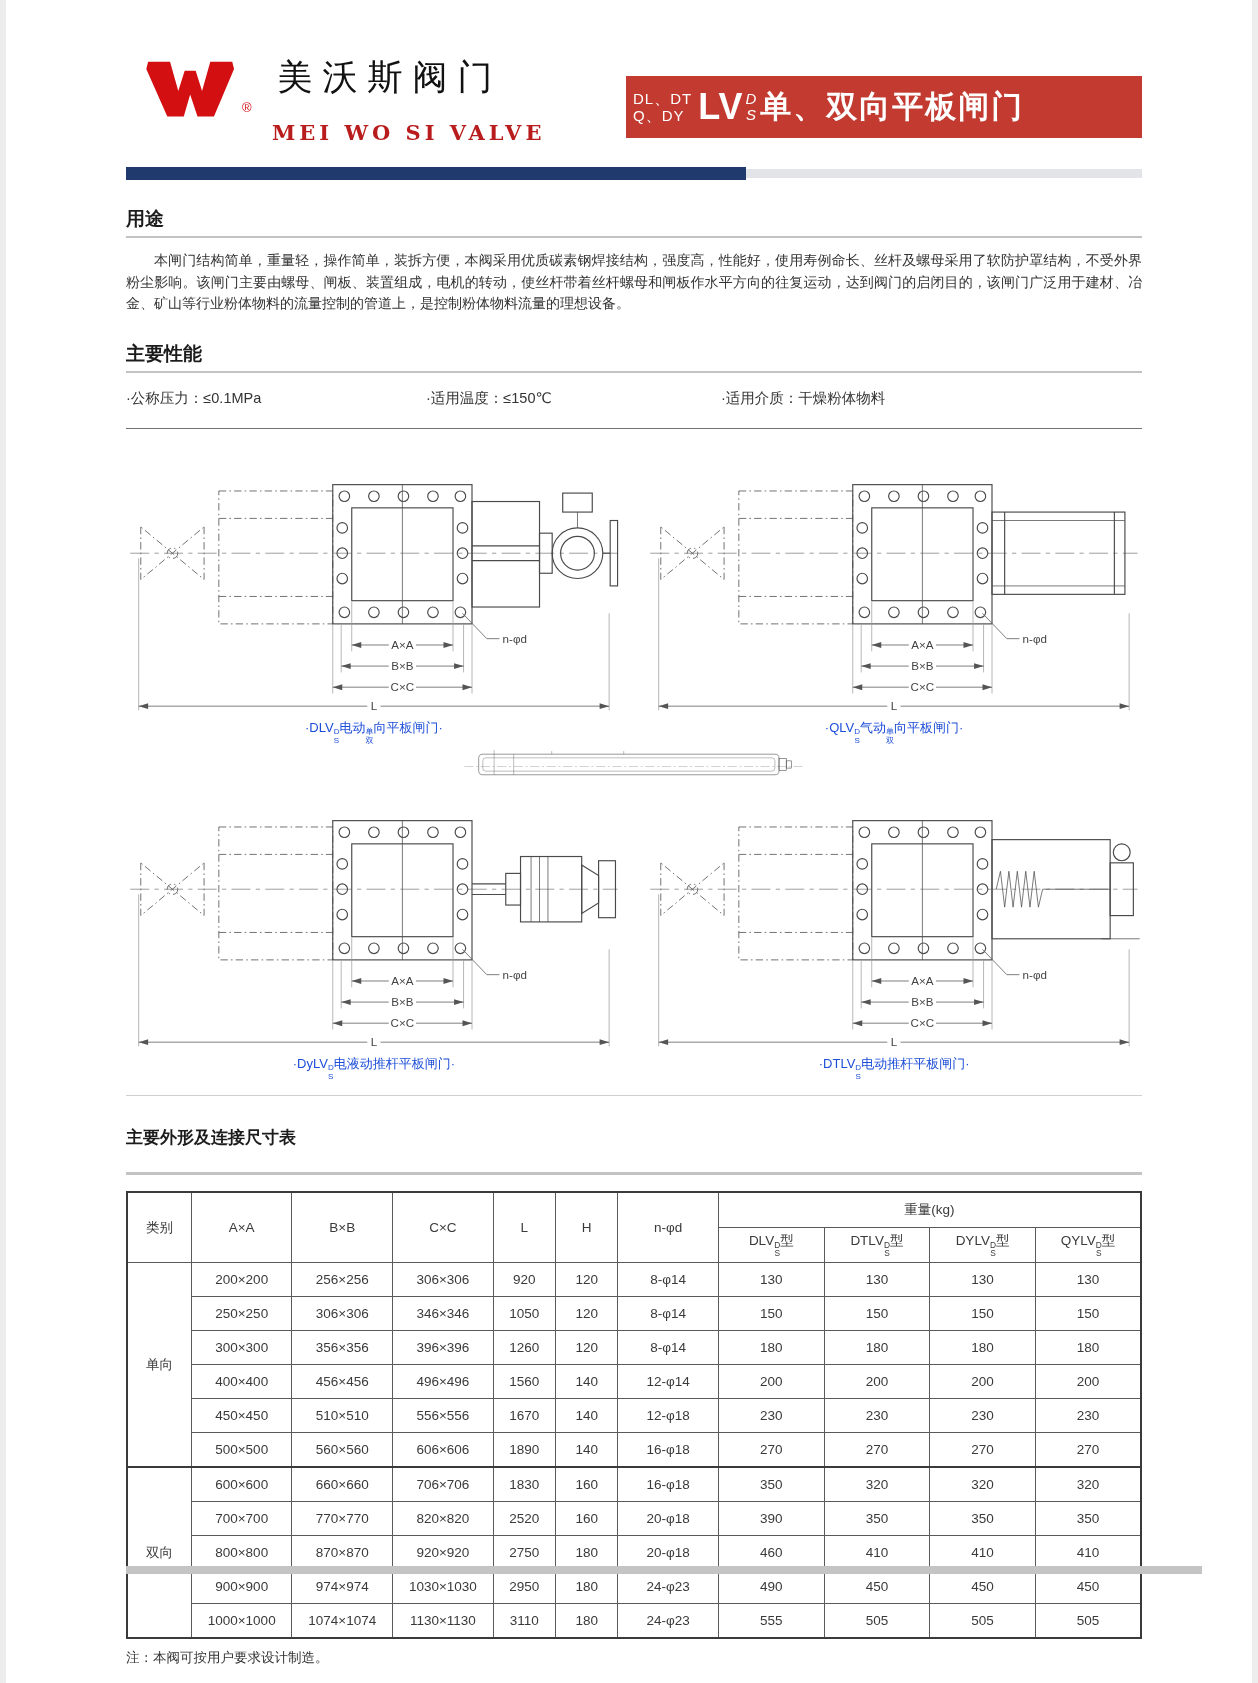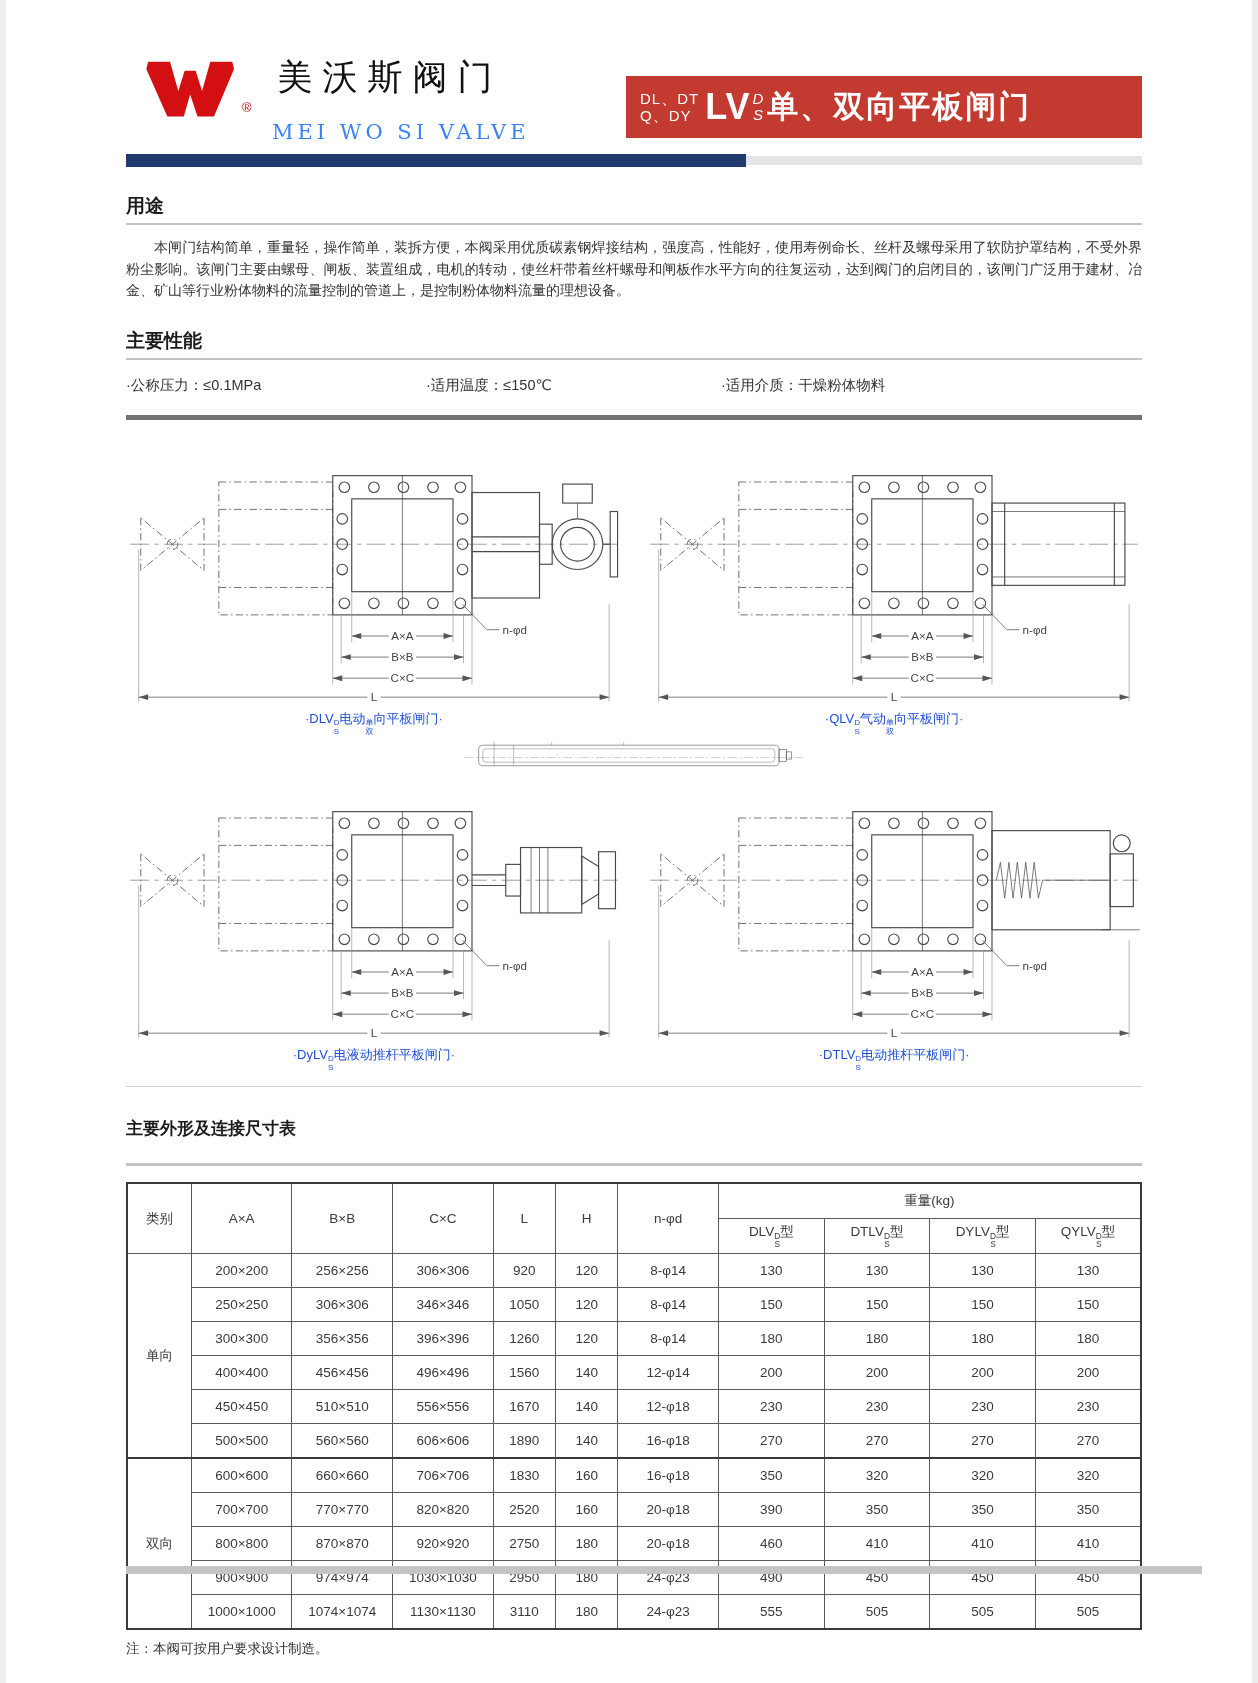--- a/index.html
+++ b/index.html
@@ -10,37 +10,37 @@
 
   
   .header{display:flex;justify-content:space-between;align-items:flex-start;margin-top:58px;}
   .logo{padding-left:18px;}
   .logo-row{display:flex;align-items:flex-start;}
   .logo-w svg{width:96px;height:64px;display:block;}
   .logo-reg{font-size:13px;color:#d40f12;margin:42px 4px 0 2px;}
   .logo-cn{font-family:"DejaVu Serif","Liberation Serif",serif;font-weight:normal;font-size:35px;
            letter-spacing:10px;color:#111;line-height:1.1;margin-left:22px;}
   .logo-en{font-family:"DejaVu Serif","Liberation Serif",serif;font-size:21px;letter-spacing:4px;
-           color:#3b82f6;margin:-2px 0 0 128px;}
+           color:#b91c1c;margin:-2px 0 12px 128px;font-weight:bold;}
   .banner{background:#c23a30;color:#fff;height:62px;width:516px;margin-top:18px;
-          display:flex;align-items:center;padding:0 14px;box-sizing:border-box;}
+          display:flex;align-items:center;padding:0 7px;box-sizing:border-box;}
   .b-models{font-size:15px;line-height:1.15;letter-spacing:1px;margin-right:6px;}
   .b-series{font-size:36px;font-weight:bold;letter-spacing:1px;}
   .b-ds{font-size:15px;line-height:1.05;margin:0 4px 0 2px;display:inline-flex;flex-direction:column;text-align:center;}
   .b-title{font-size:31px;font-weight:bold;letter-spacing:2px;white-space:nowrap;}
   .bar-row{display:flex;margin-top:10px;height:13px;}
   .bar-blue{width:620px;background:#203a6e;height:13px;}
   .bar-gray{flex:1;background:#e2e4e7;height:9px;margin-top:2px;}
 
   
   .sec-h{font-size:19px;font-weight:bold;color:#1c1c1c;margin:26px 0 0 0;padding-bottom:4px;
          border-bottom:2px solid #c3c3c3;}
   .usage-p{font-size:14px;line-height:1.55;text-align:justify;text-indent:2em;margin:12px 0 0 0;color:#333;}
   .perf-items{display:flex;margin:16px 0 14px 0;font-size:14.5px;color:#333;
-              border-bottom:5px solid #737373;padding-bottom:20px;}
+              border-bottom:1px solid #737373;padding-bottom:20px;}
   .perf-items span{display:block;}
   .perf-items span:nth-child(1){width:300px;}
   .perf-items span:nth-child(2){width:295px;}
 
   
   .diag-area{padding-top:10px;border-bottom:1px solid #cfcfcf;padding-bottom:14px;}
   .diag-row{display:flex;justify-content:space-between;}
   .diag-cell{width:48.8%;text-align:center;}
   svg.diag{width:100%;height:auto;display:block;}
   .mid-row{display:flex;justify-content:center;margin:2px 0 6px 0;}

